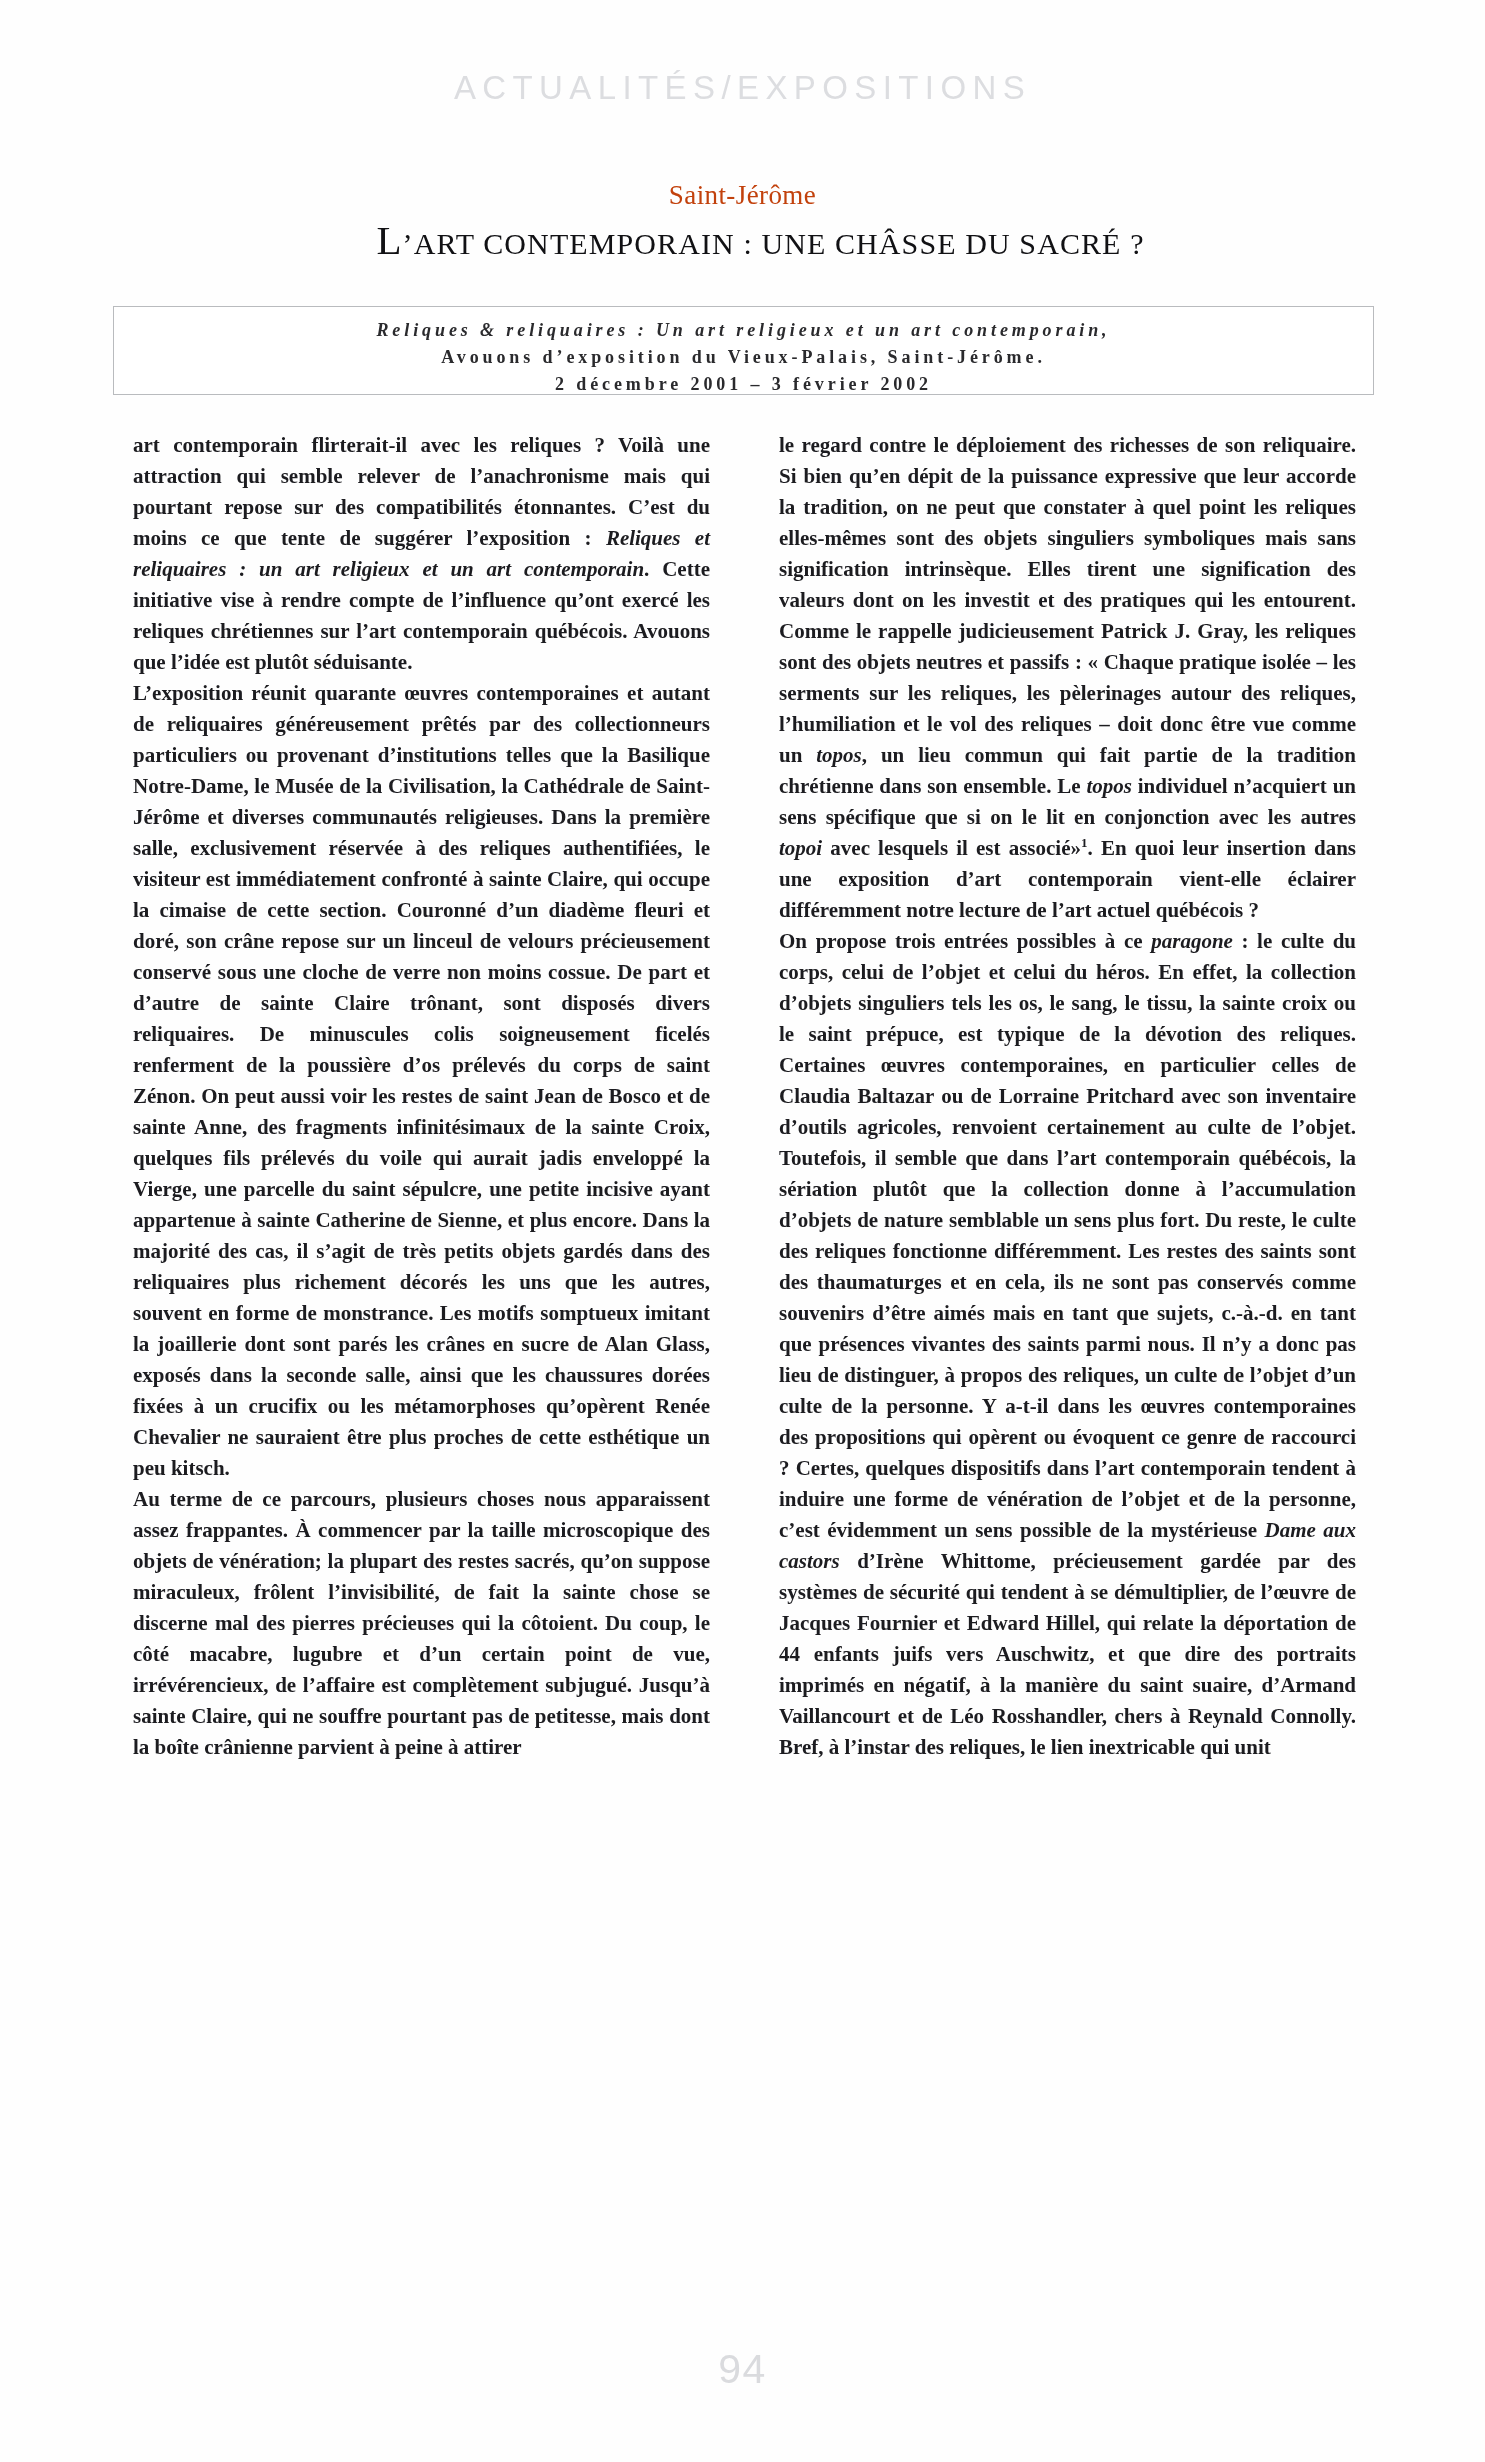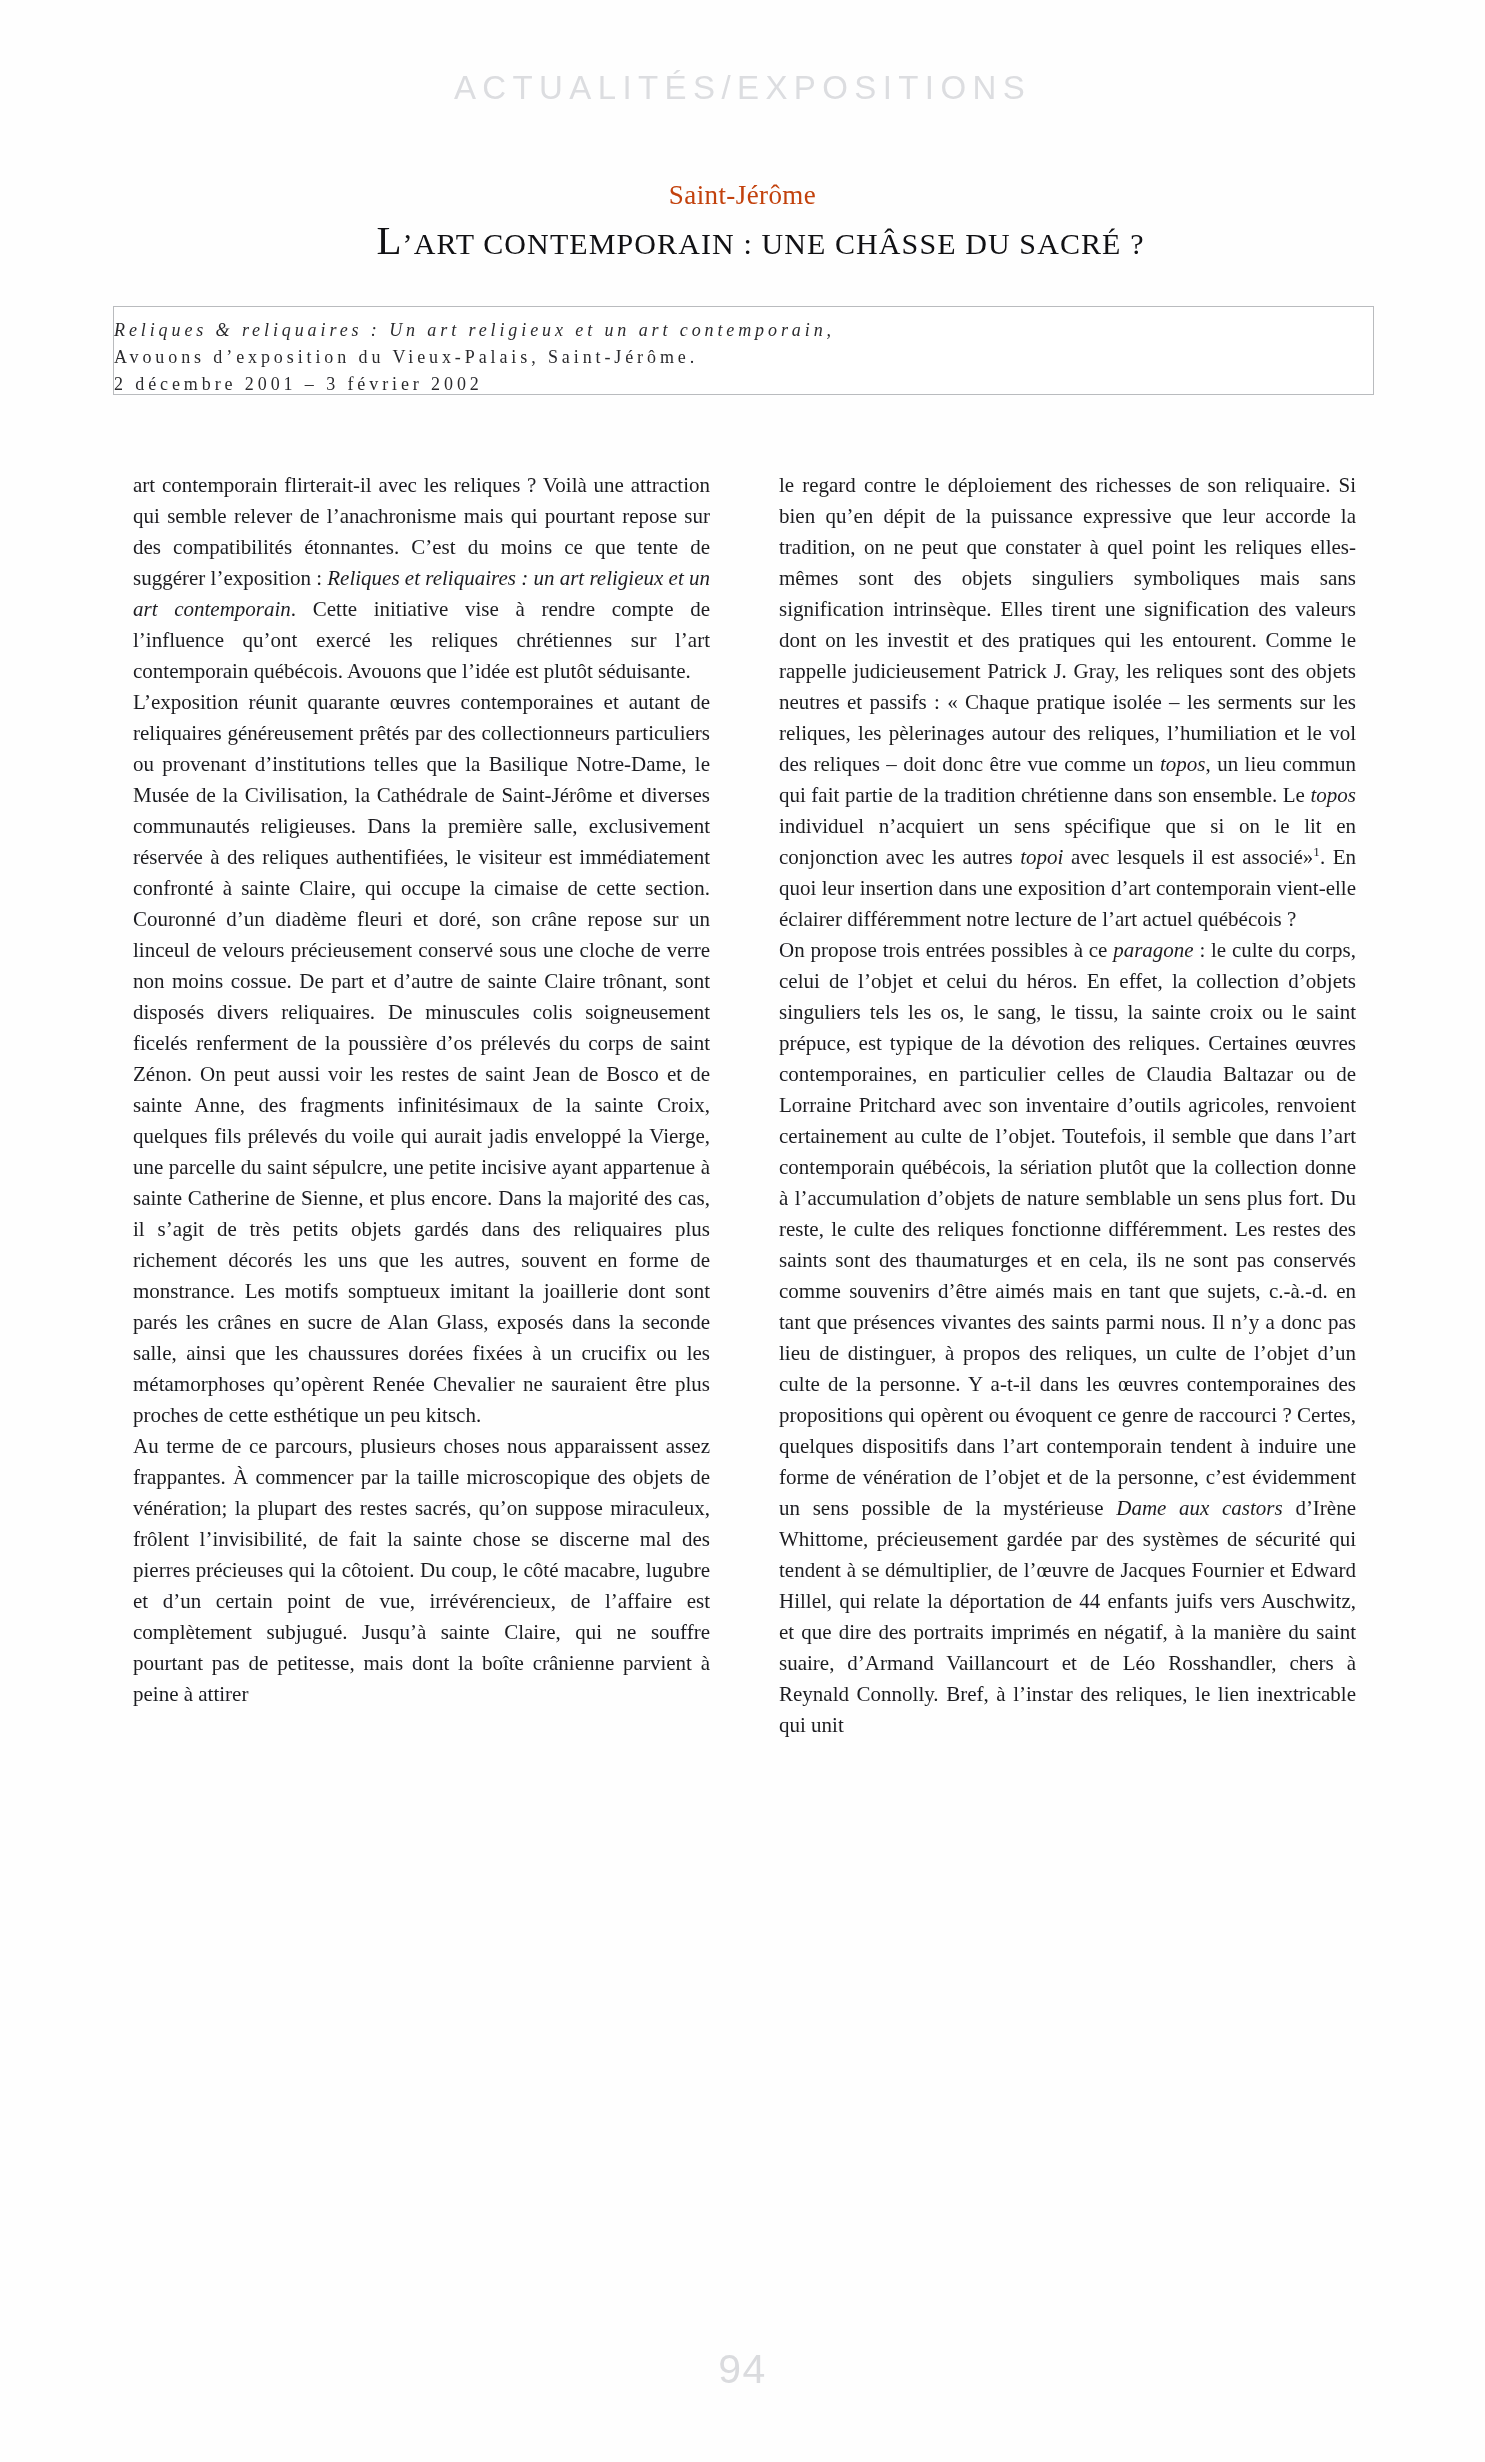--- a/index.html
+++ b/index.html
@@ -76,38 +76,41 @@
     top: 306px;
     left: 113px;
     width: 1261px;
     height: 89px;
     border: 1.4px solid #b9bbbe;
     box-sizing: border-box;
     background: #ffffff;
   }
   .caption-inner {
     padding-top: 10px;
+    text-align: center;
     color: #2a2a2d;
+    font-weight: bold;
   }
   .cap-line {
     font-size: 18px;
     line-height: 27px;
     letter-spacing: 3.9px;
     white-space: nowrap;
   }
   .cap-line.it { font-style: italic; }
 
   
   .columns {
     position: absolute;
-    top: 470px;
+    top: 430px;
     left: 133px;
     width: 1223px;
     display: flex;
     gap: 69px;
+    font-weight: bold;
   }
   .col {
     width: 586px;
     font-size: 21px;
     line-height: 31px;
     text-align: justify;
     text-justify: inter-word;
     color: #1c1c20;
     hyphens: manual;
   }

